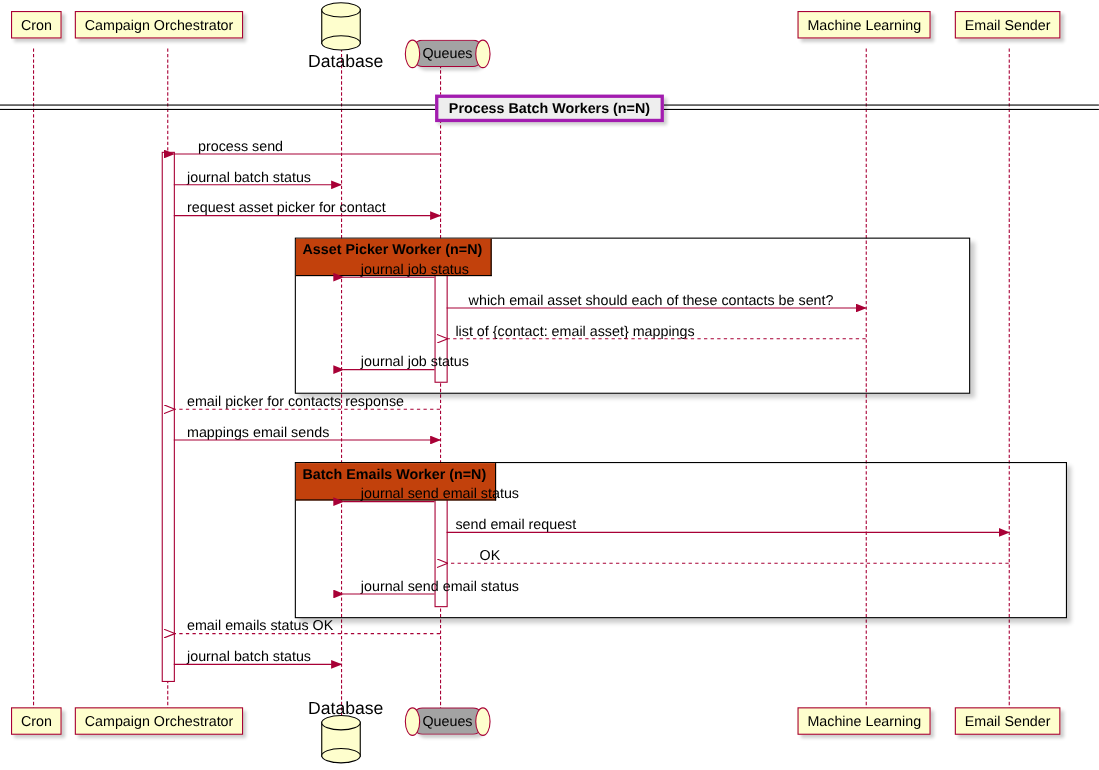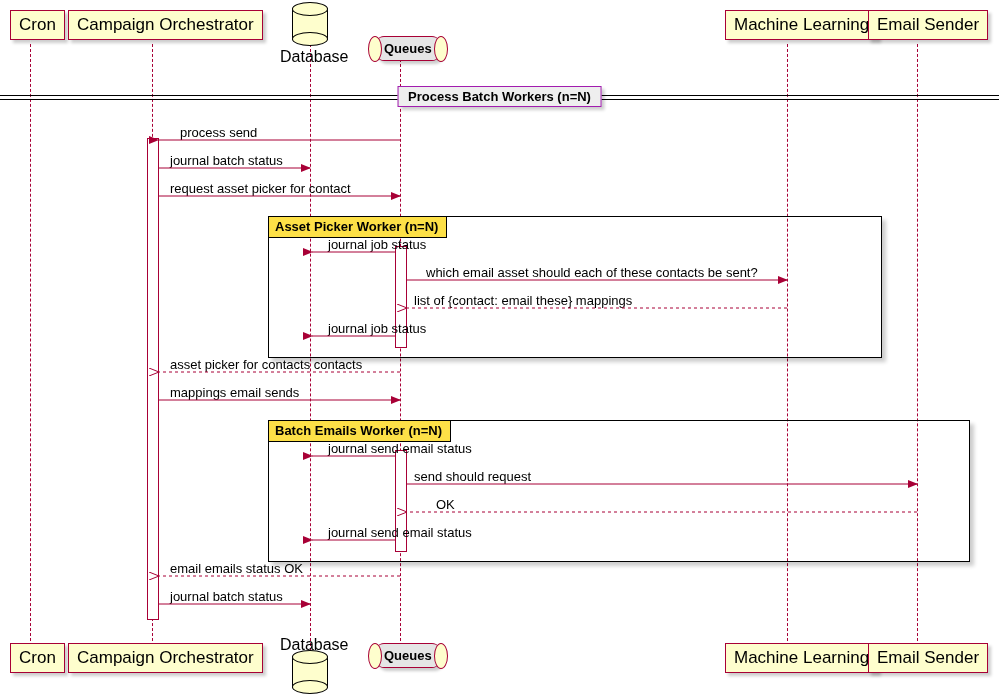--- a/index.html
+++ b/index.html
@@ -11,21 +11,21 @@
     width: 999px;
     height: 700px;
     position: relative;
     overflow: hidden;
   }
   .participant {
     position: absolute;
     background: #fefecd;
     border: 1px solid #a80036;
     padding: 4px 8px;
-    font-size: 17px;
+    font-size: 13px;
     text-align: center;
     box-shadow: 3px 3px 3px rgba(0,0,0,0.2);
   }
   .db-shape {
     position: absolute;
     width: 36px;
     height: 44px;
   }
   .db-shape .cyl-body {
     position: absolute;
@@ -45,28 +45,27 @@
   }
   .db-shape .cyl-top { top: 0; }
   .db-shape .cyl-bottom { bottom: 0; }
   .db-label {
     position: absolute;
     font-size: 16px;
     text-align: right;
   }
   .queue-box {
     position: absolute;
-    background: #e5e5e5;
+    background: #a3a3a3;
     border-top: 1.5px solid #a80036;
     border-bottom: 1.5px solid #a80036;
     padding: 4px 10px;
     font-size: 13px;
     border-radius: 10px / 50%;
     box-shadow: 3px 3px 3px rgba(0,0,0,0.2);
-    font-weight: bold;
   }
   .queue-box::before, .queue-box::after {
     content: "";
     position: absolute;
     top: -1.5px; bottom: -1.5px;
     width: 12px;
     border: 1.5px solid #a80036;
     border-radius: 50%;
   }
   .queue-box::before { left: -6px; background: #fefecd; }
@@ -85,40 +84,40 @@
   }
   .divider-line {
     position: absolute;
     left: 0;
     width: 999px;
     border-top: 1px solid #000;
   }
   .divider-label {
     position: absolute;
     background: #eee;
-    border: 1px solid #a21caf;
+    border: 3px solid #a21caf;
     padding: 2px 10px;
     font-weight: bold;
     font-size: 13px;
     left: 50%;
     transform: translateX(-50%);
     box-shadow: 3px 3px 3px rgba(0,0,0,0.2);
   }
   .group-box {
     position: absolute;
     border: 1.5px solid #000;
     background: transparent;
     box-shadow: 4px 4px 4px rgba(0,0,0,0.2);
   }
   .group-label {
     position: absolute;
-    background: #fde047;
+    background: #c2410c;
     border-right: 1.5px solid #000;
     border-bottom: 1.5px solid #000;
-    padding: 2px 8px 3px 6px;
+    padding: 2px 8px 16px 6px;
     font-weight: bold;
     font-size: 13px;
     top: 0;
     left: 0;
   }
   .group-label::after {
     content: "";
     position: absolute;
     right: -8px;
     top: 0;
@@ -191,26 +190,26 @@
 </div>
 <div class="group-box" style="left:268px; top:420px; width:700px; height:140px;">
   <div class="group-label">Batch Emails Worker (n=N)</div>
 </div>
 
 <div class="msg-label" style="left:180px; top:125px;">process send</div>
 <div class="msg-label" style="left:170px; top:153px;">journal batch status</div>
 <div class="msg-label" style="left:170px; top:181px;">request asset picker for contact</div>
 <div class="msg-label" style="left:328px; top:237px;">journal job status</div>
 <div class="msg-label" style="left:426px; top:265px;">which email asset should each of these contacts be sent?</div>
-<div class="msg-label" style="left:414px; top:293px;">list of {contact: email these} mappings</div>
+<div class="msg-label" style="left:414px; top:293px;">list of {contact: email asset} mappings</div>
 <div class="msg-label" style="left:328px; top:321px;">journal job status</div>
-<div class="msg-label" style="left:170px; top:357px;">asset picker for contacts contacts</div>
+<div class="msg-label" style="left:170px; top:357px;">email picker for contacts response</div>
 <div class="msg-label" style="left:170px; top:385px;">mappings email sends</div>
 <div class="msg-label" style="left:328px; top:441px;">journal send email status</div>
-<div class="msg-label" style="left:414px; top:469px;">send should request</div>
+<div class="msg-label" style="left:414px; top:469px;">send email request</div>
 <div class="msg-label" style="left:436px; top:497px;">OK</div>
 <div class="msg-label" style="left:328px; top:525px;">journal send email status</div>
 <div class="msg-label" style="left:170px; top:561px;">email emails status OK</div>
 <div class="msg-label" style="left:170px; top:589px;">journal batch status</div>
 
 <svg class="arrows">
   <defs>
     <marker id="solidR" markerWidth="10" markerHeight="8" refX="9" refY="4" orient="auto">
       <path d="M0,0 L10,4 L0,8 Z" fill="#a80036"></path>
     </marker>

